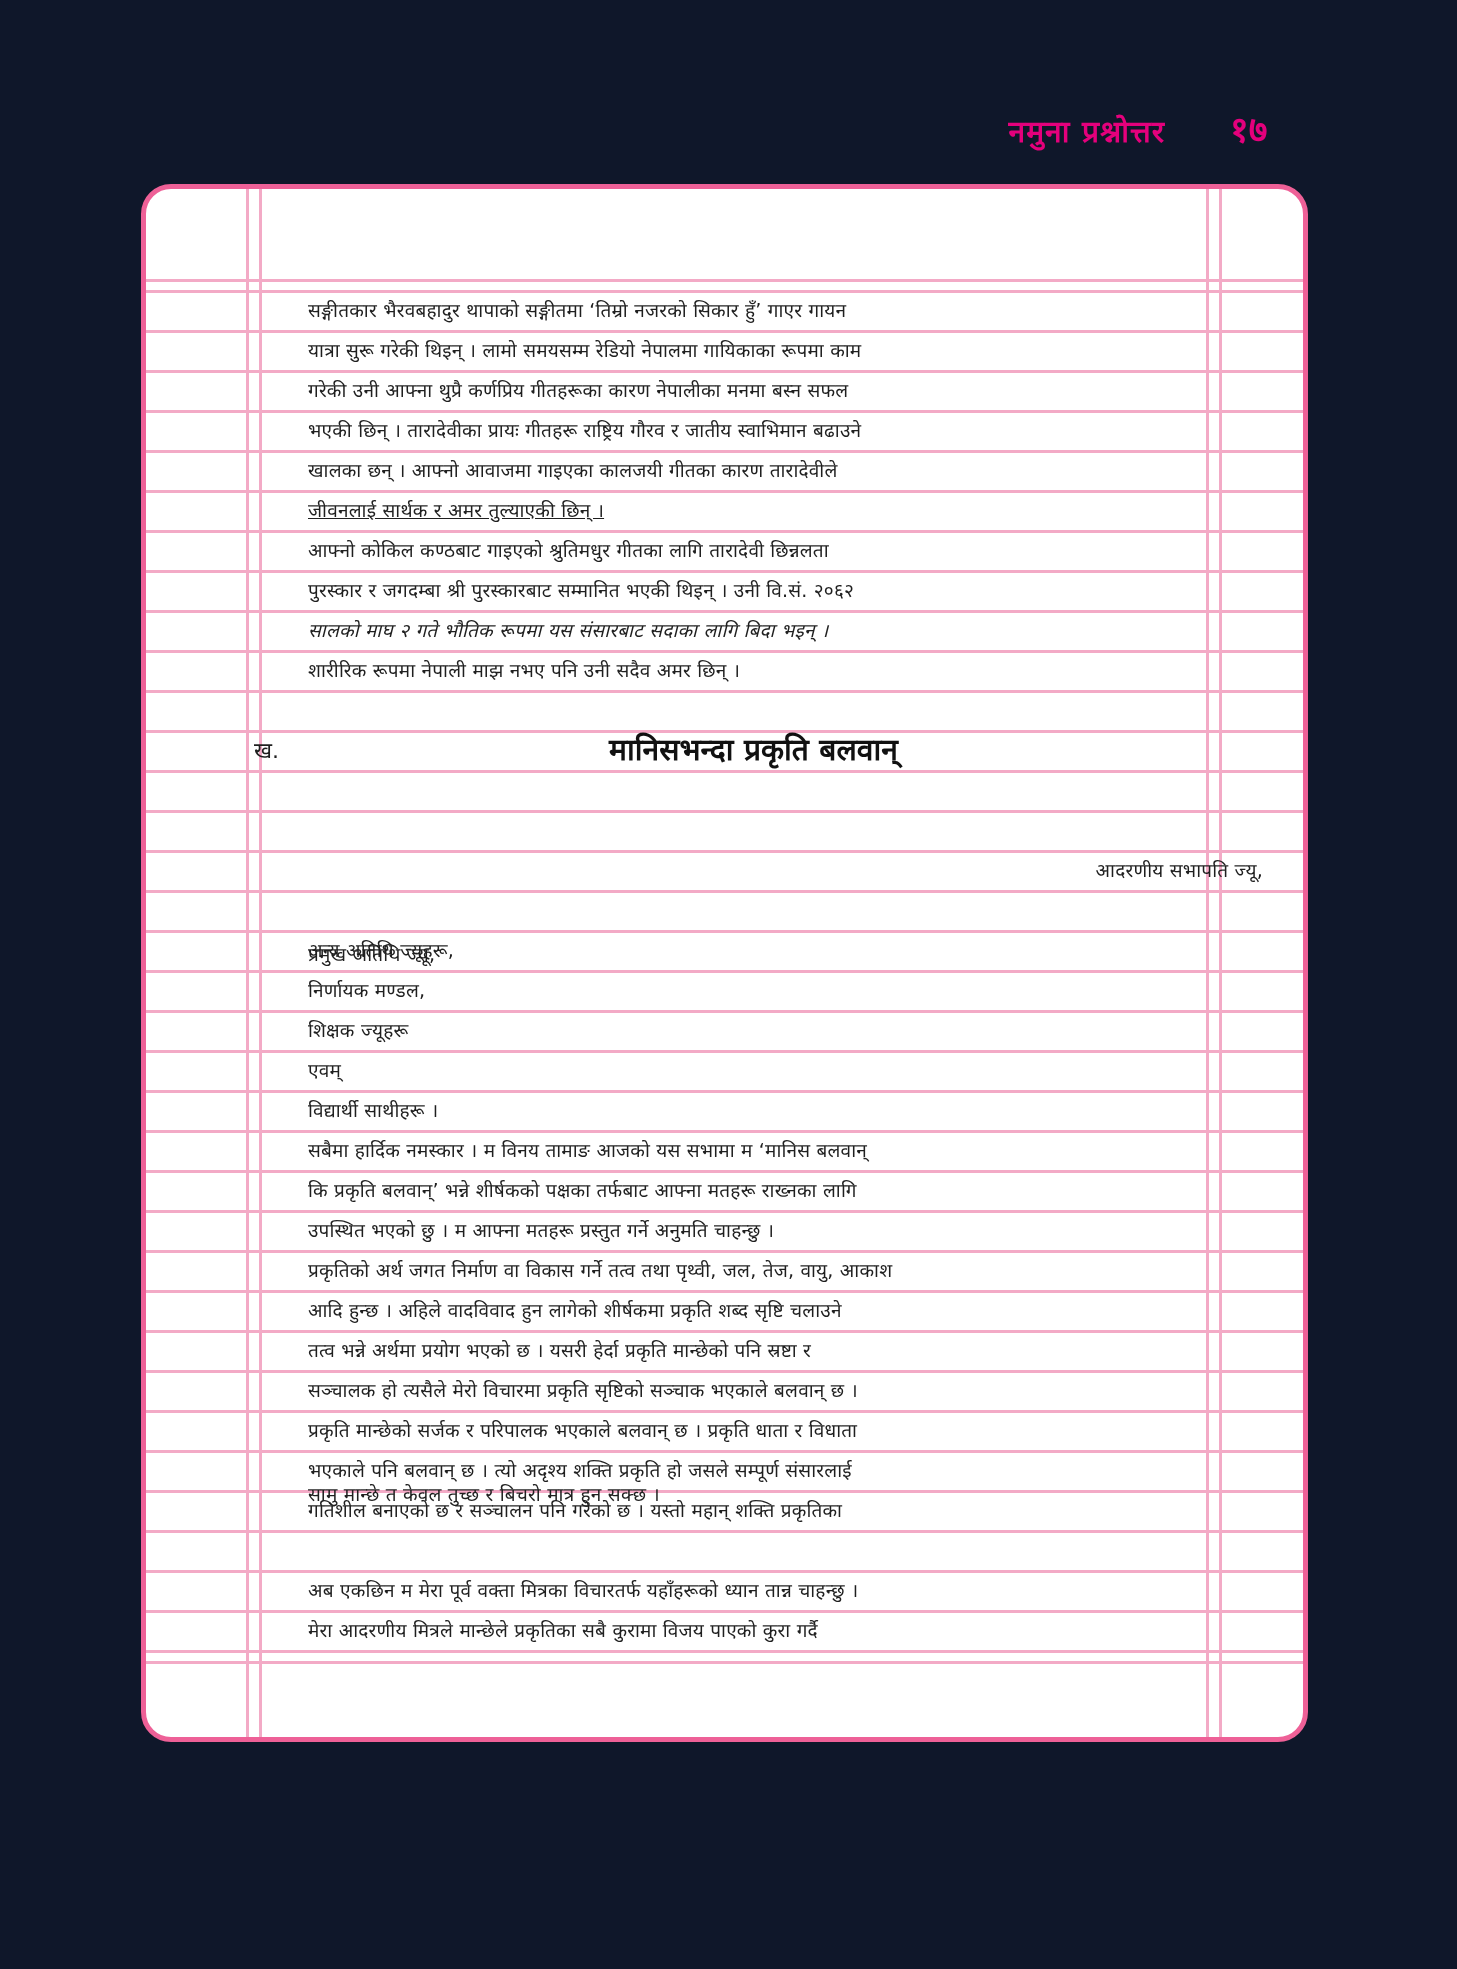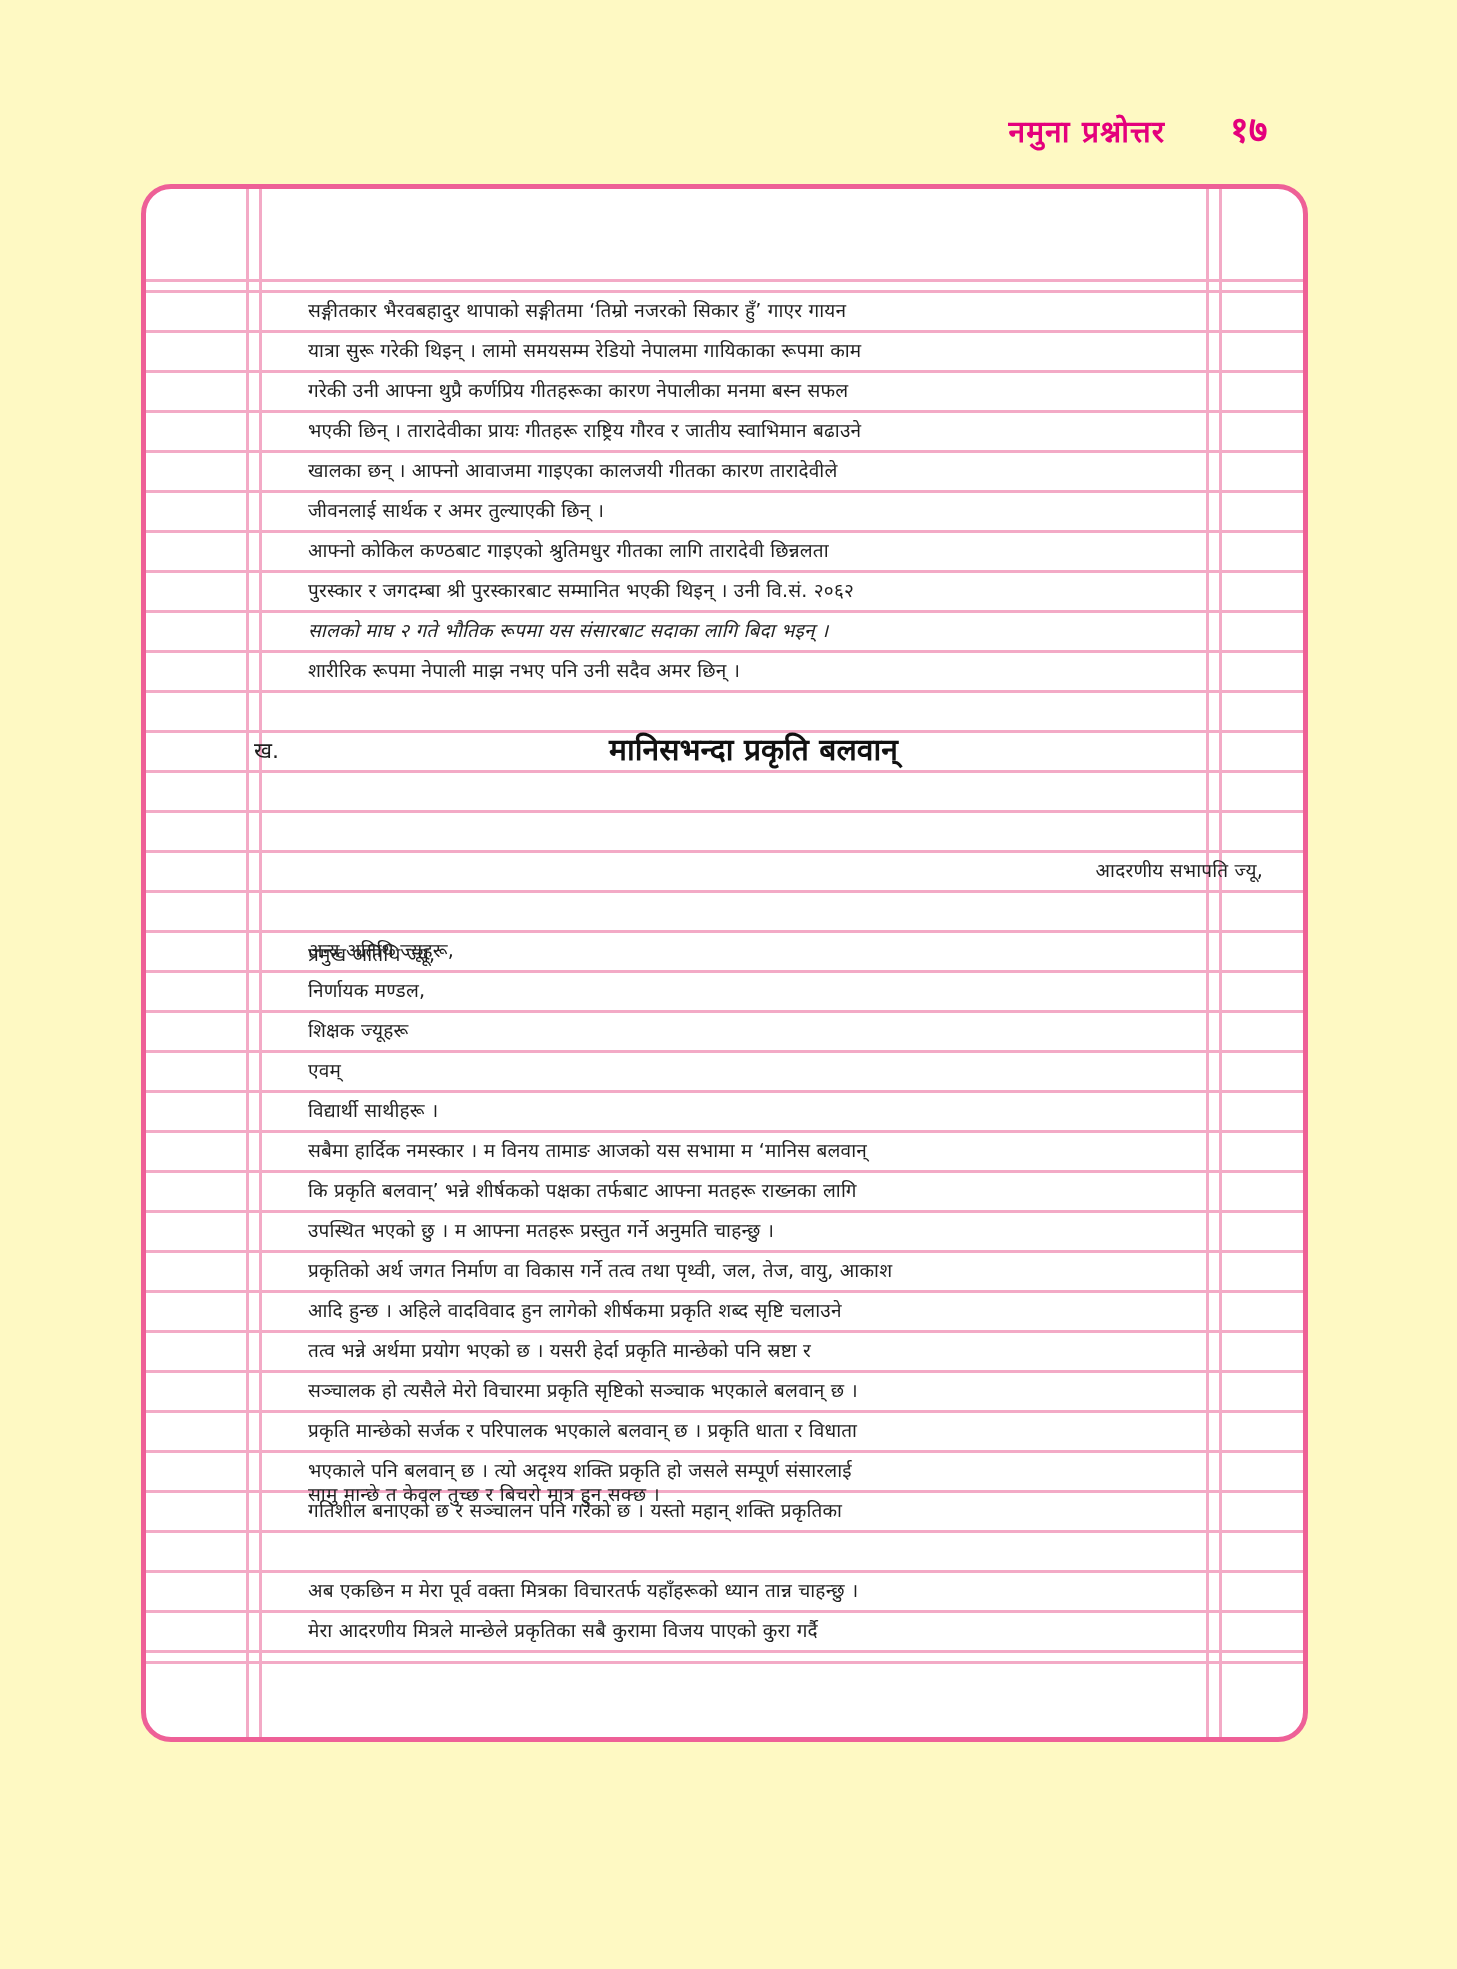--- a/index.html
+++ b/index.html
@@ -4,21 +4,21 @@
 <style>
   :root{
     --accent:#e4007c;
     --border-pink:#ee6097;
     --rule-pink:#f3aac6;
     --ink:#1f1f1f;
   }
   *{margin:0;padding:0;box-sizing:border-box;}
   body{background:#ffffff;font-family:"DejaVu Sans",sans-serif;}
   .page{
-    position:relative;width:1457px;height:1969px;background:#fef9c3;overflow:hidden;
+    position:relative;width:1457px;height:1969px;background:#0f172a;overflow:hidden;
   }
   
   .running-head{
     position:absolute;top:104px;left:0;width:1457px;height:50px;
   }
   .chapter-title{
     position:absolute;top:6px;right:292px;
     color:var(--accent);font-weight:bold;font-size:30px;letter-spacing:1px;
     white-space:nowrap;
   }
@@ -95,21 +95,21 @@
       <span class="section-marker">ख.</span>
       <span class="section-title">मानिसभन्दा प्रकृति बलवान्</span>
     </div>
 
     <div id="lines-container">
         <div class="hand-line" style="top: 104px;">सङ्गीतकार भैरवबहादुर थापाको सङ्गीतमा ‘तिम्रो नजरको सिकार हुँ’ गाएर गायन</div>
         <div class="hand-line" style="top: 144px;">यात्रा सुरू गरेकी थिइन् । लामो समयसम्म रेडियो नेपालमा गायिकाका रूपमा काम</div>
         <div class="hand-line" style="top: 184px;">गरेकी उनी आफ्ना थुप्रै कर्णप्रिय गीतहरूका कारण नेपालीका मनमा बस्न सफल</div>
         <div class="hand-line" style="top: 224px;">भएकी छिन् । तारादेवीका प्रायः गीतहरू राष्ट्रिय गौरव र जातीय स्वाभिमान बढाउने</div>
         <div class="hand-line" style="top: 264px;">खालका छन् । आफ्नो आवाजमा गाइएका कालजयी गीतका कारण तारादेवीले</div>
-        <div class="hand-line" style="top: 304px;">जीवनलाई सार्थक र अमर तुल्याएकी छिन् ।</div>
+        <div class="hand-line" style="top: 304px; text-decoration: underline;">जीवनलाई सार्थक र अमर तुल्याएकी छिन् ।</div>
         <div class="hand-line" style="top: 344px;">आफ्नो कोकिल कण्ठबाट गाइएको श्रुतिमधुर गीतका लागि तारादेवी छिन्नलता</div>
         <div class="hand-line" style="top: 384px;">पुरस्कार र जगदम्बा श्री पुरस्कारबाट सम्मानित भएकी थिइन् । उनी वि.सं. २०६२</div>
         <div class="hand-line" style="top: 424px; font-style: italic;">सालको माघ २ गते भौतिक रूपमा यस संसारबाट सदाका लागि बिदा भइन् ।</div>
         <div class="hand-line" style="top: 464px;">शारीरिक रूपमा नेपाली माझ नभए पनि उनी सदैव अमर छिन् ।</div>
         <div class="hand-line" style="top: 664px; text-align: right;">आदरणीय सभापति ज्यू,</div>
         <div class="hand-line" style="top: 704px; margin-top: 44px;">प्रमुख अतिथि ज्यू,</div>
         <div class="hand-line" style="top: 744px;">अन्य अतिथि ज्यूहरू,</div>
         <div class="hand-line" style="top: 784px;">निर्णायक मण्डल,</div>
         <div class="hand-line" style="top: 824px;">शिक्षक ज्यूहरू</div>
         <div class="hand-line" style="top: 864px;">एवम्</div>

